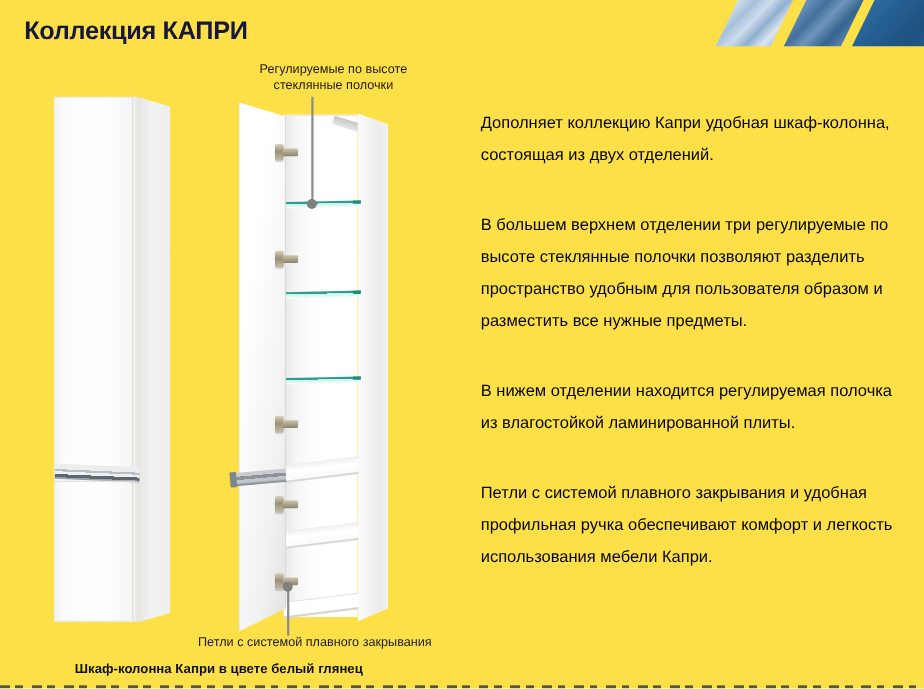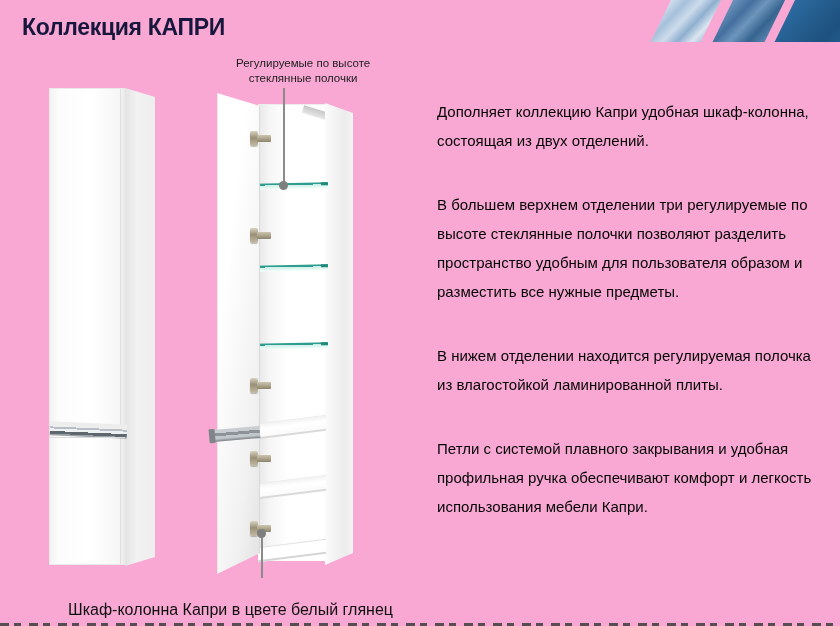--- a/index.html
+++ b/index.html
@@ -1,36 +1,36 @@
 <!DOCTYPE html>
 <html><head>
 <meta charset="utf-8">
 <style>
   html,body { margin:0; padding:0; background:#fff; }
   .slide {
-    position:relative; width:840px; height:626px; background:#f9a8d4;
+    position:relative; width:840px; height:626px; background:#fde047;
     overflow:hidden; font-family:"Liberation Sans", sans-serif;
   }
 
   
   .title {
     position:absolute; left:22px; top:14px; margin:0;
     font-size:23px; font-weight:700; letter-spacing:-0.3px; color:#17173d;
   }
   .stripes { position:absolute; top:0; right:0; width:220px; height:42px; overflow:hidden; }
   .stripe { position:absolute; top:-4px; height:50px; transform:skewX(-26deg); transform-origin:50% 0; }
   .s1 { left:53px;  width:50px;  background:linear-gradient(115deg,#d7e3f0 0%,#a6c0da 25%,#cddcec 45%,#8fafcf 65%,#dbe6f1 85%,#a9c2db 100%); }
   .s2 { left:115px; width:52px;  background:linear-gradient(115deg,#7198bf 0%,#446f9e 30%,#6e95bc 50%,#35648f 75%,#5d88b1 100%); }
   .s3 { left:177px; width:145px; background:linear-gradient(115deg,#2c6ba0 0%,#1d517f 40%,#2a679b 70%,#1a4c77 100%); }
 
   
   .ann { position:absolute; font-size:11.5px; line-height:15px; color:#1c1c1c;text-align:center; }
   .ann-top { left:236px; top:56px; white-space:pre-line; }
   .ann-bottom { left:180px; top:577px; white-space:nowrap; }
-  .caption { position:absolute; left:48px; top:601px; font-size:16px; font-weight:400; color:#101010; white-space:nowrap;padding-left:20px; }
+  .caption { position:absolute; left:48px; top:601px; font-size:12px; font-weight:700; color:#101010; white-space:nowrap;padding-left:20px; }
 
   
   .cab-closed { position:absolute; left:49px; top:88px; width:106px; height:478px; }
   .cc-front { position:absolute; left:0; top:0; width:76px; height:477px;
     background:linear-gradient(90deg,#f2f2f2 0,#fcfcfc 12%,#ffffff 55%,#f6f6f6 92%,#e9e9e9);
     box-shadow:inset 0 0 0 1px #e9e9e9; }
   .cc-side { position:absolute; left:76px; top:0; width:30px; height:478px;
     background:linear-gradient(90deg,#e4e4e4,#f2f2f2 40%,#eeeeee);
     clip-path:polygon(0 0,100% 9px,100% calc(100% - 9px),0 100%); }
   .cc-split { position:absolute; left:71px; top:1px; width:1px; height:475px; background:#e0e0e0; }
@@ -134,20 +134,21 @@
     <div class="hinge h4"></div>
     <div class="hinge h5"></div>
     <div class="op-handle"></div>
   </div>
 
   <div class="callout-line cl-top"></div>
   <div class="callout-dot cd-top"></div>
   <div class="callout-line cl-bottom"></div>
   <div class="callout-dot cd-bottom"></div>
 
+  <div class="ann ann-bottom">Петли с системой плавного закрывания</div>
   <div class="caption">Шкаф-колонна Капри в цвете белый глянец</div>
 
   <div class="textcol">
     <p>Дополняет коллекцию Капри удобная шкаф-колонна,
 состоящая из двух отделений.</p>
     <p>В большем верхнем отделении три регулируемые по
 высоте стеклянные полочки позволяют разделить
 пространство удобным для пользователя образом и
 разместить все нужные предметы.</p>
     <p>В нижем отделении находится регулируемая полочка

